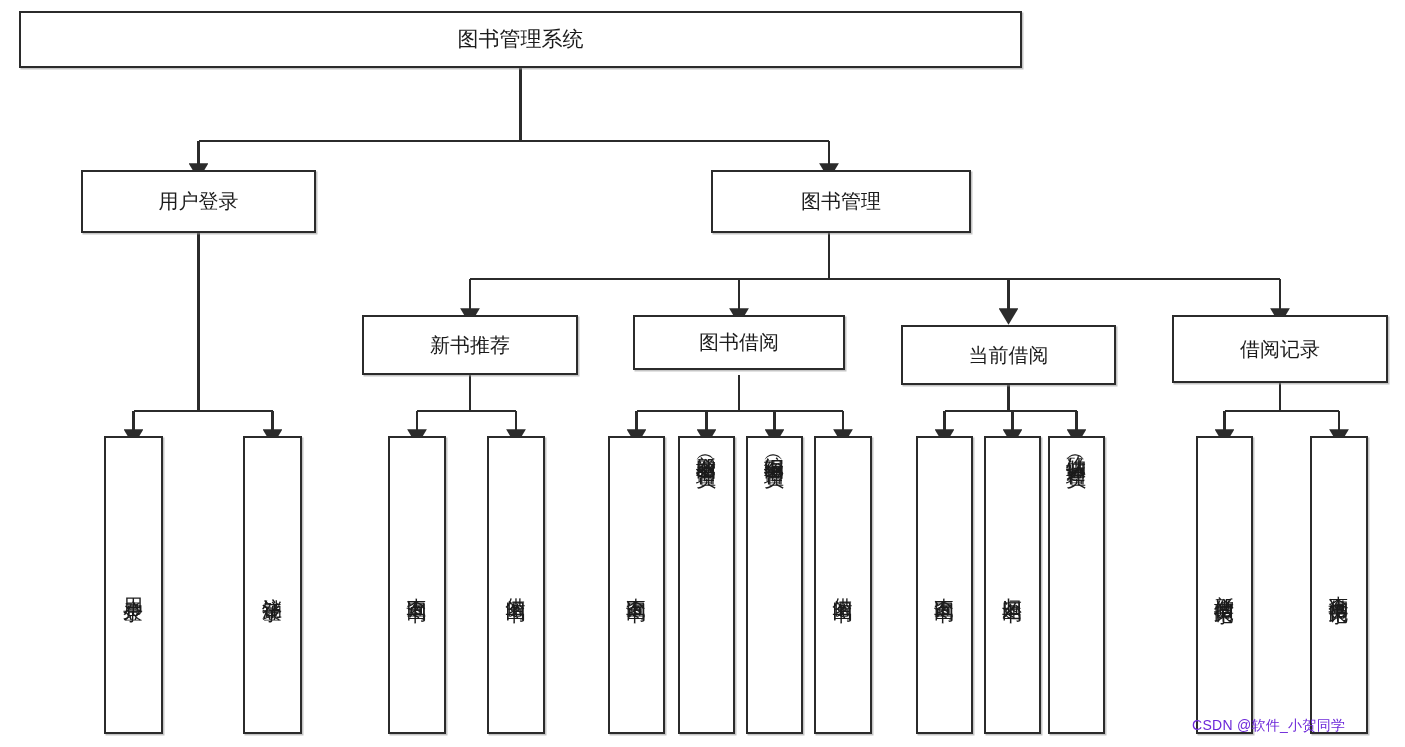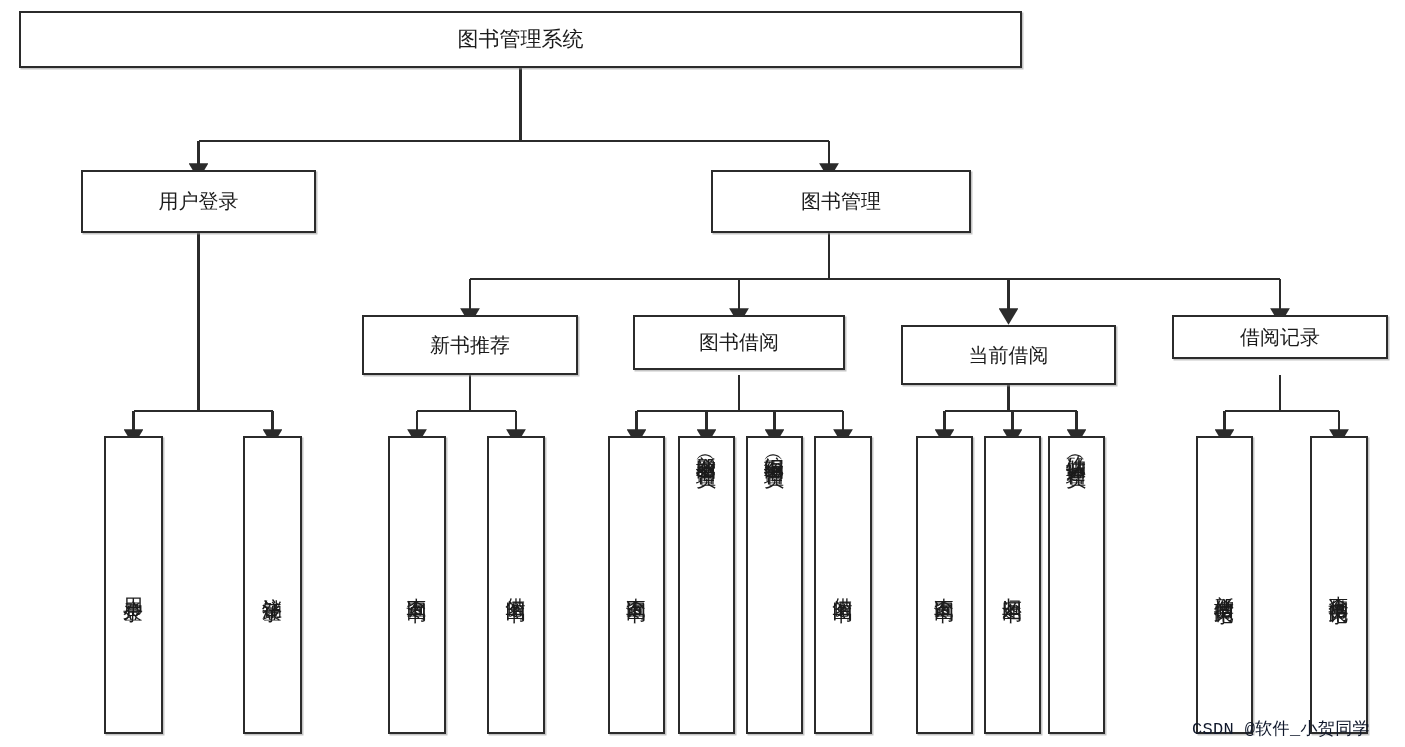--- a/index.html
+++ b/index.html
@@ -61,23 +61,23 @@
     font-family: "Liberation Sans", "DejaVu Sans", sans-serif;
     white-space: nowrap;
     user-select: none;
   }
   .size-root .node-label { font-size: 21px; }
   .size-l2 .node-label   { font-size: 20px; }
   .size-l3 .node-label   { font-size: 20px; }
   .size-leaf .node-label { font-size: 20px; }
   .watermark {
     position: absolute;
-    color: #0f172a;
-    font-size: 17px;
-    font-family: Liberation Mono, monospace;
+    color: #6d28d9;
+    font-size: 14px;
+    font-family: Liberation Sans, sans-serif;
     white-space: nowrap;
     user-select: none;
     letter-spacing: 0.02em;
   }
 </style>
 </head>
 <body>
 
 <div id="diagram-root">
 
@@ -136,21 +136,21 @@
       </div>
       <div class="node-box horizontal size-l3" style="left: 362px; top: 315px; width: 216px; height: 60px; align-items: center;">
         <span class="node-label">新书推荐</span>
       </div>
       <div class="node-box horizontal size-l3" style="left: 633px; top: 315px; width: 212px; height: 55px;">
         <span class="node-label">图书借阅</span>
       </div>
       <div class="node-box horizontal size-l3" style="left: 901px; top: 315px; width: 215px; height: 60px; margin-top: 10px;">
         <span class="node-label">当前借阅</span>
       </div>
-      <div class="node-box horizontal size-l3" style="left: 1172px; top: 315px; width: 216px; height: 44px;">
+      <div class="node-box horizontal size-l3" style="left: 1172px; top: 315px; width: 216px; height: 68px;">
         <span class="node-label">借阅记录</span>
       </div>
       <div class="node-box vertical size-leaf" style="left: 104px; top: 436px; width: 59px; height: 298px;">
         <span class="node-label">用户登录</span>
       </div>
       <div class="node-box vertical size-leaf" style="left: 243px; top: 436px; width: 59px; height: 298px;">
         <span class="node-label">注销登录</span>
       </div>
       <div class="node-box vertical size-leaf" style="left: 388px; top: 436px; width: 58px; height: 298px;">
         <span class="node-label">查询图书</span>

